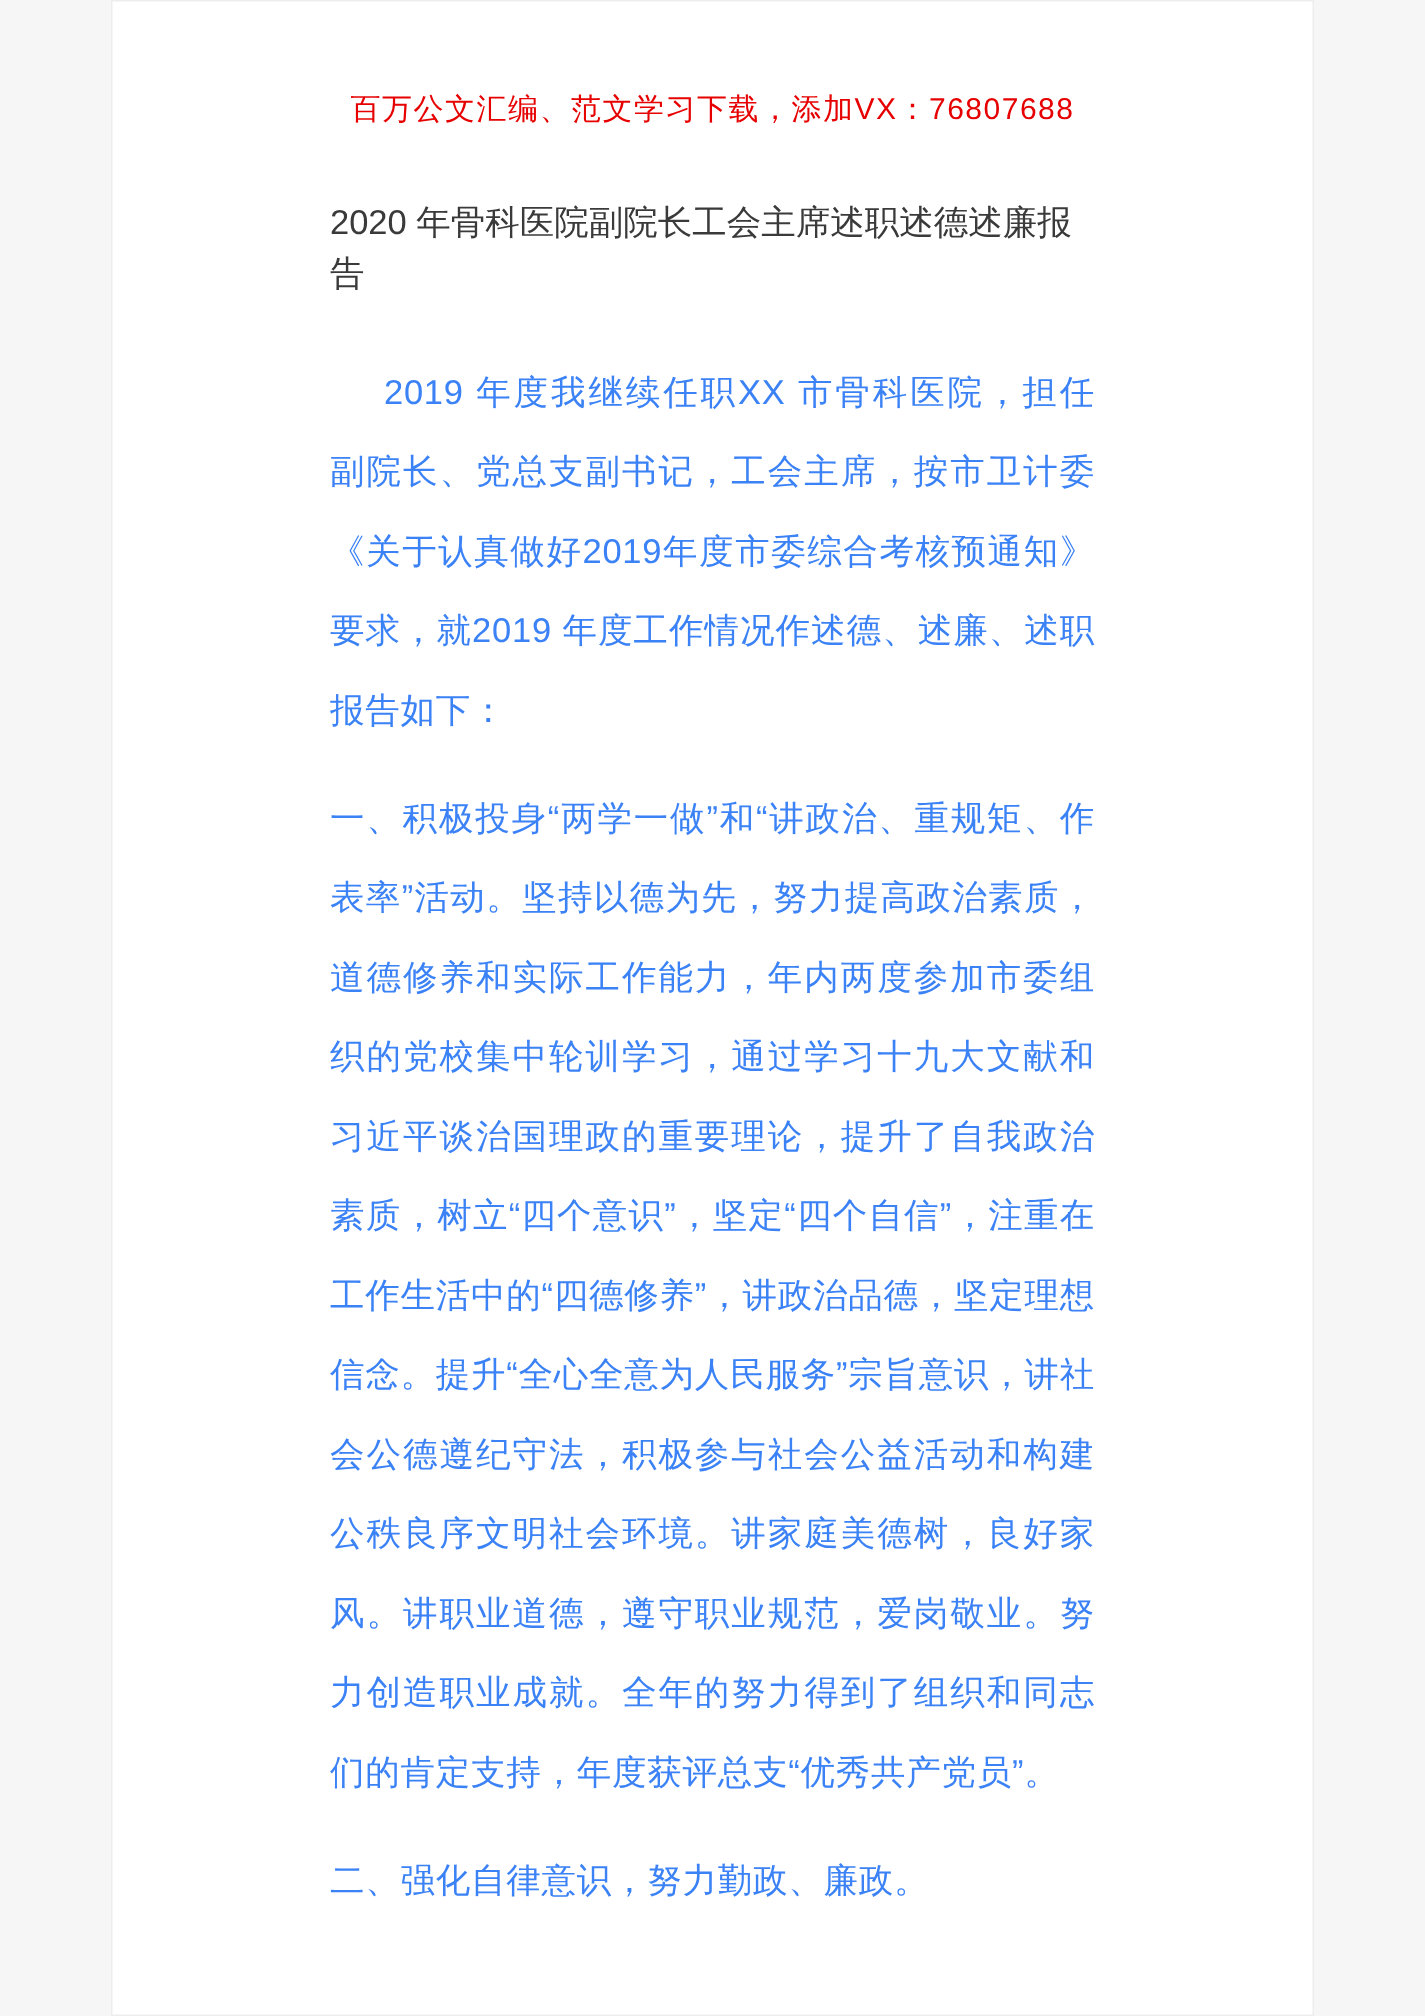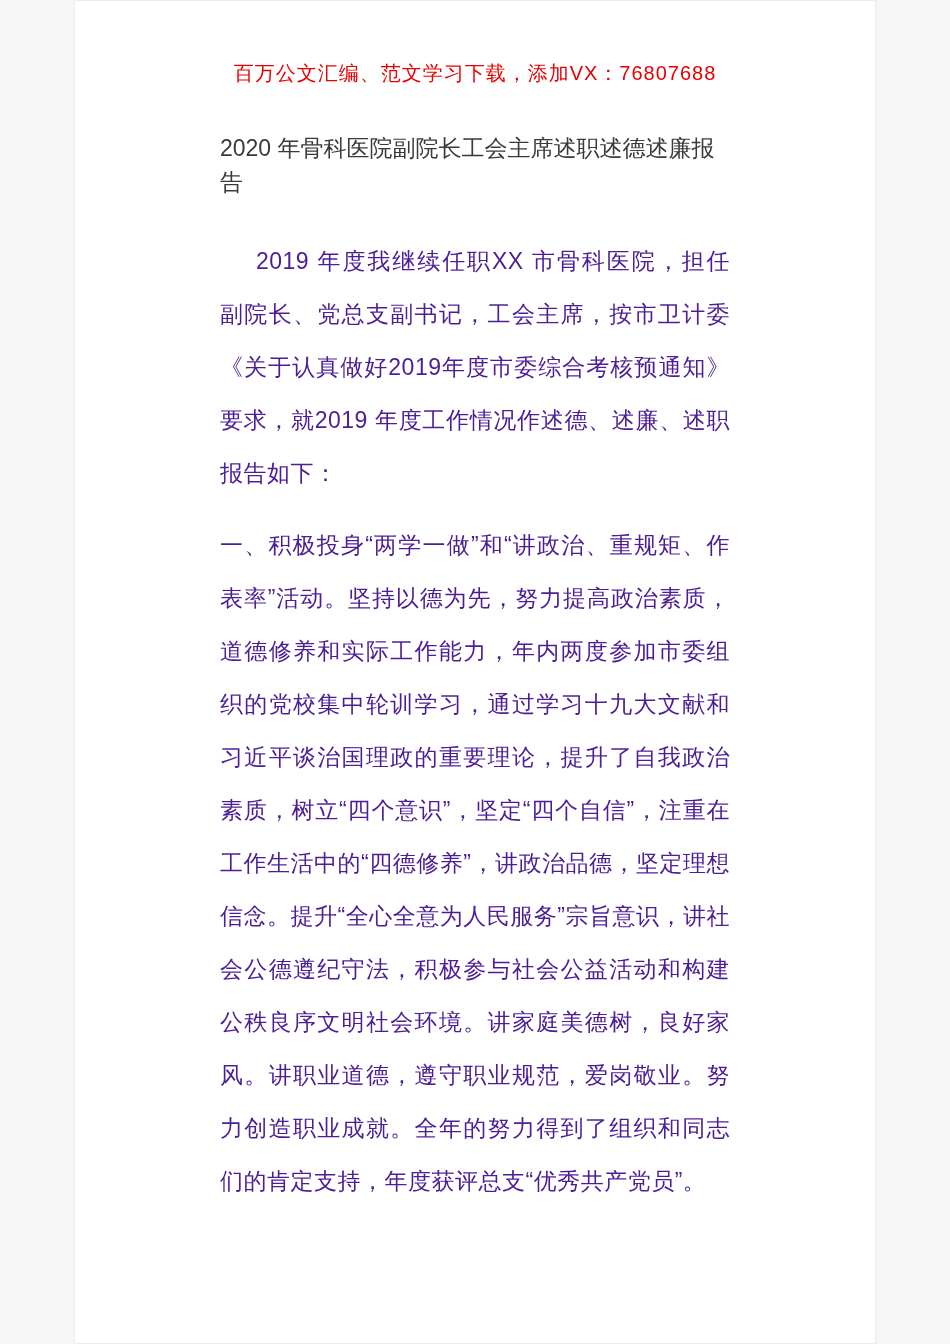--- a/index.html
+++ b/index.html
@@ -34,21 +34,21 @@
     font-size: 23px;
     line-height: 34px;
     color: #3a3a3a;
     font-weight: 400;
     margin: 0 0 36px 0;
     text-align: left;
   }
   .doc-paragraph {
     font-size: 23px;
     line-height: 53px;
-    color: #4c1d95;
+    color: #3b82f6;
     margin: 0 0 19px 0;
     text-align: justify;
     letter-spacing: 0.5px;
   }
   .doc-paragraph.indent-first {
     text-indent: 36px;
   }
 </style>
 </head>
 <body>
@@ -57,16 +57,17 @@
   <div class="page-inner">
 
     <p class="watermark-line">百万公文汇编、范文学习下载，添加VX：76807688</p>
 
     <h1 class="doc-title">2020 年骨科医院副院长工会主席述职述德述廉报告</h1>
 
     <p class="doc-paragraph indent-first">2019 年度我继续任职XX 市骨科医院，担任副院长、党总支副书记，工会主席，按市卫计委《关于认真做好2019年度市委综合考核预通知》要求，就2019 年度工作情况作述德、述廉、述职报告如下：</p>
 
     <p class="doc-paragraph">一、积极投身“两学一做”和“讲政治、重规矩、作表率”活动。坚持以德为先，努力提高政治素质，道德修养和实际工作能力，年内两度参加市委组织的党校集中轮训学习，通过学习十九大文献和习近平谈治国理政的重要理论，提升了自我政治素质，树立“四个意识”，坚定“四个自信”，注重在工作生活中的“四德修养”，讲政治品德，坚定理想信念。提升“全心全意为人民服务”宗旨意识，讲社会公德遵纪守法，积极参与社会公益活动和构建公秩良序文明社会环境。讲家庭美德树，良好家风。讲职业道德，遵守职业规范，爱岗敬业。努力创造职业成就。全年的努力得到了组织和同志们的肯定支持，年度获评总支“优秀共产党员”。</p>
 
+    <p class="doc-paragraph">二、强化自律意识，努力勤政、廉政。</p>
 
 
   </div>
 </div>
 
 </body></html>

